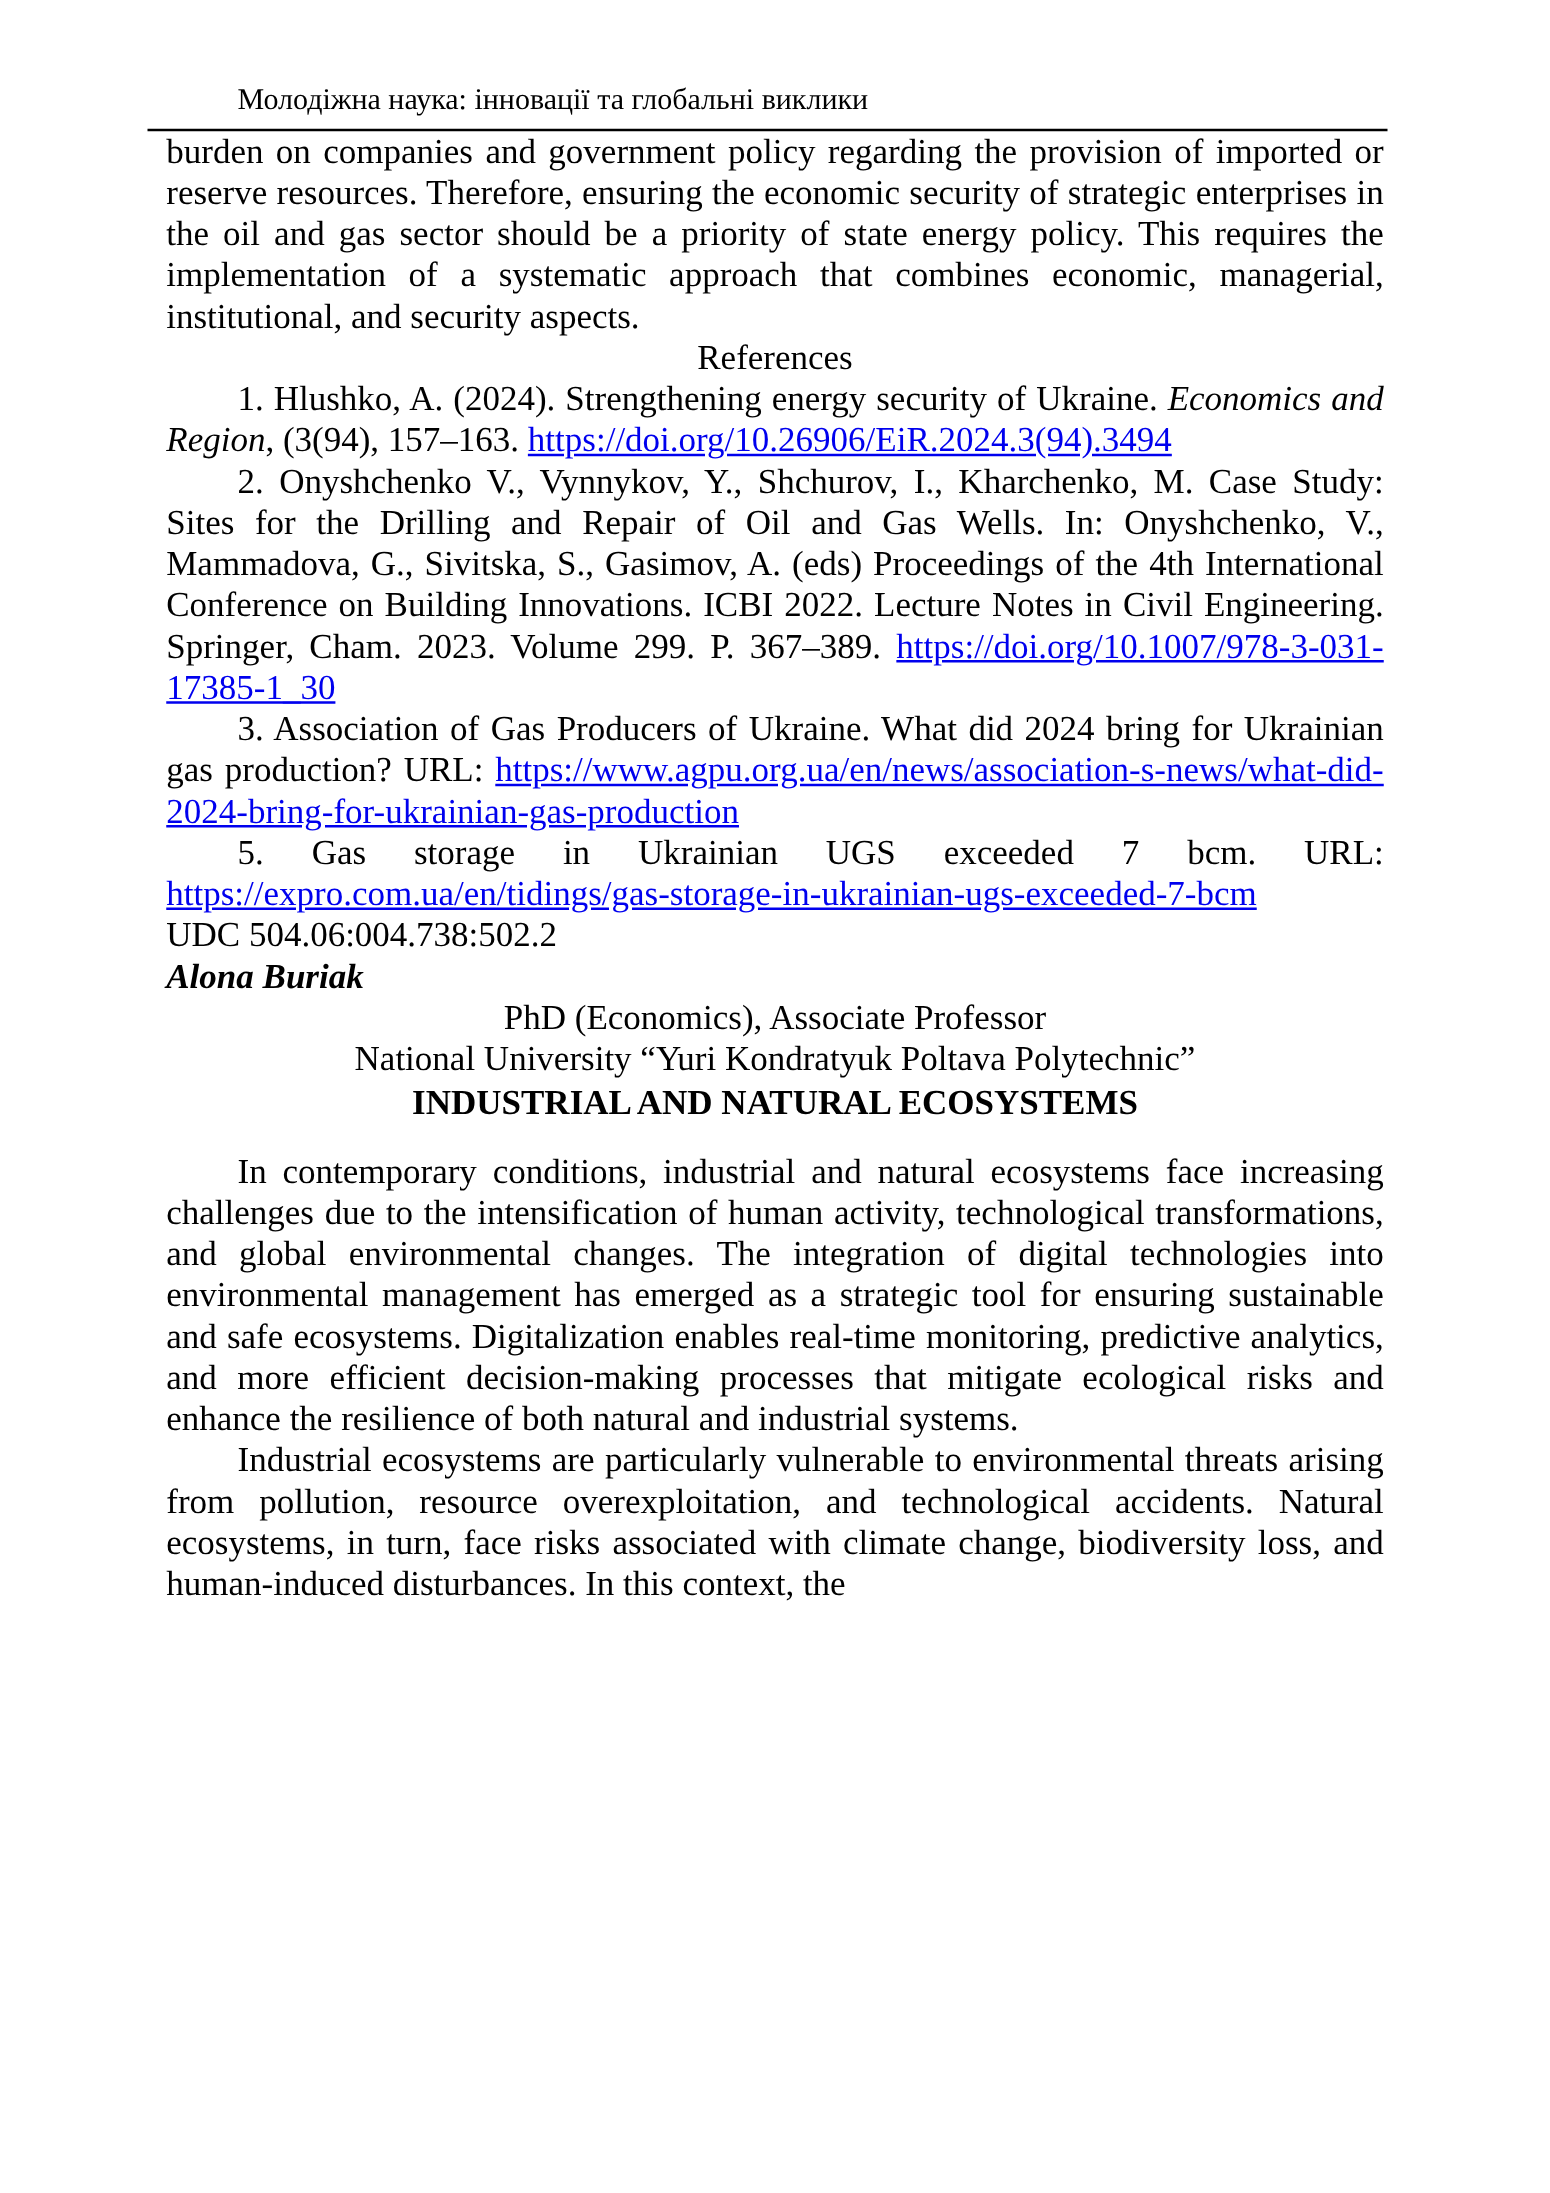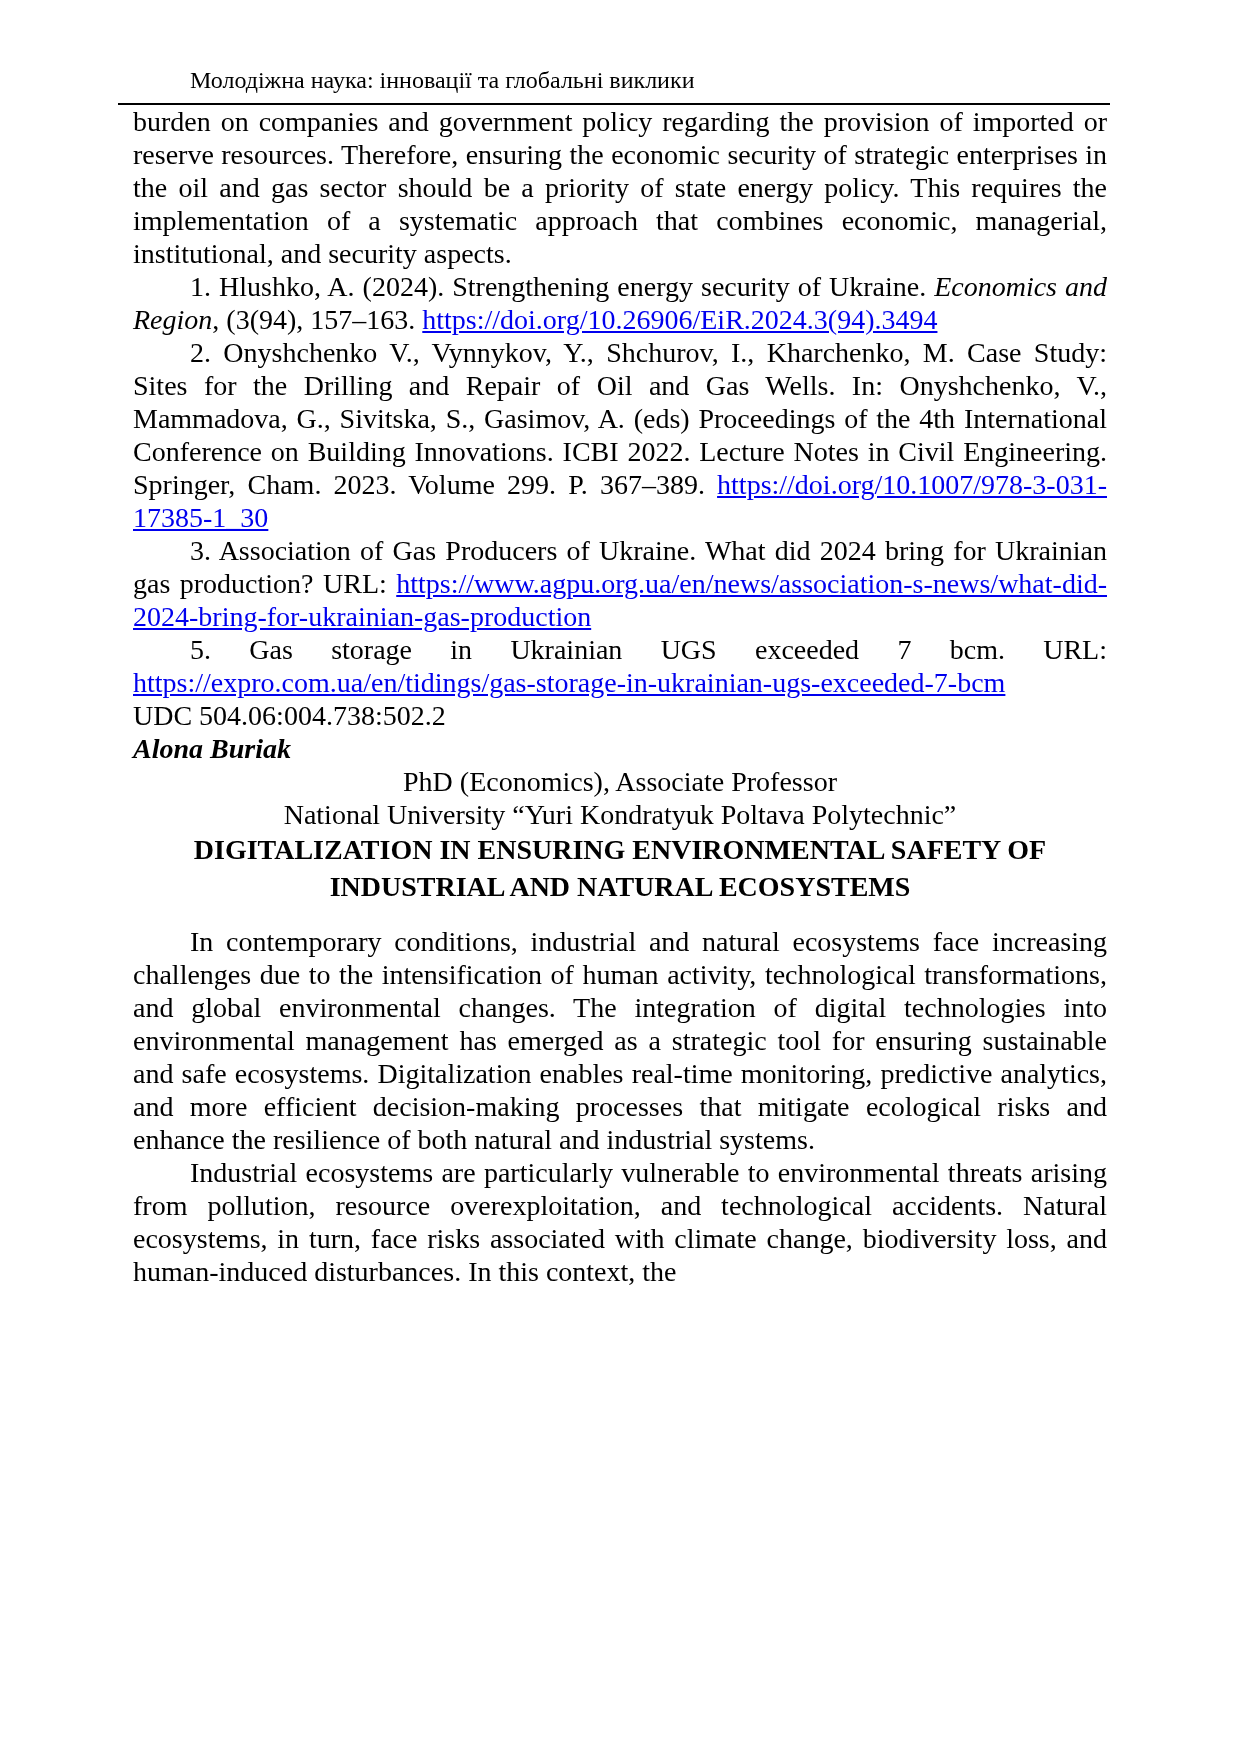--- a/index.html
+++ b/index.html
@@ -82,38 +82,38 @@
 <div class="page">
 
   <div class="running-head">Молодіжна наука: інновації та глобальні виклики</div>
 
   <div class="rule"></div>
 
   <div class="content">
 
     <p class="closing-para">burden on companies and government policy regarding the provision of imported or reserve resources. Therefore, ensuring the economic security of strategic enterprises in the oil and gas sector should be a priority of state energy policy. This requires the implementation of a systematic approach that combines economic, managerial, institutional, and security aspects.</p>
 
+    <h2 class="refs-heading">References</h2>
 
     <div class="refs-list">
         <p class="ref-item"><span>1. Hlushko, A. (2024). Strengthening energy security of Ukraine. </span><em>Economics and Region</em><span>, (3(94), 157–163. </span><a class="ref-link" href="#">https://doi.org/10.26906/EiR.2024.3(94).3494</a></p>
         <p class="ref-item"><span>2. Onyshchenko V., Vynnykov, Y., Shchurov, I., Kharchenko, M. Case Study: Sites for the Drilling and Repair of Oil and Gas Wells. In: Onyshchenko, V., Mammadova, G., Sivitska, S., Gasimov, A. (eds) Proceedings of the 4th International Conference on Building Innovations. ICBI 2022. Lecture Notes in Civil Engineering. Springer, Cham. 2023. Volume 299. P. 367–389. </span><a class="ref-link" href="#">https://doi.org/10.1007/978-3-031-17385-1_30</a></p>
         <p class="ref-item"><span>3. Association of Gas Producers of Ukraine. What did 2024 bring for Ukrainian gas production? URL: </span><a class="ref-link" href="#">https://www.agpu.org.ua/en/news/association-s-news/what-did-2024-bring-for-ukrainian-gas-production</a></p>
         <p class="ref-item"><span>5. Gas storage in Ukrainian UGS exceeded 7 bcm. URL: </span><a class="ref-link" href="#">https://expro.com.ua/en/tidings/gas-storage-in-ukrainian-ugs-exceeded-7-bcm</a></p>
       </div>
 
     <p class="udc">UDC 504.06:004.738:502.2</p>
 
     <p class="author-name">Alona Buriak</p>
 
     <p class="author-degree">PhD (Economics), Associate Professor</p>
 
     <p class="affiliation">National University “Yuri Kondratyuk Poltava Polytechnic”</p>
 
     <h1 class="article-title">
-        <div>DIGITALIZATION IN ENSURING ENVIRONMENTAL SAFETY OF</div>
         <div>INDUSTRIAL AND NATURAL ECOSYSTEMS</div>
       </h1>
 
     <div class="article-body">
         <p class="body-para">In contemporary conditions, industrial and natural ecosystems face increasing challenges due to the intensification of human activity, technological transformations, and global environmental changes. The integration of digital technologies into environmental management has emerged as a strategic tool for ensuring sustainable and safe ecosystems. Digitalization enables real-time monitoring, predictive analytics, and more efficient decision-making processes that mitigate ecological risks and enhance the resilience of both natural and industrial systems.</p>
         <p class="body-para">Industrial ecosystems are particularly vulnerable to environmental threats arising from pollution, resource overexploitation, and technological accidents. Natural ecosystems, in turn, face risks associated with climate change, biodiversity loss, and human-induced disturbances. In this context, the</p>
       </div>
 
   </div>
 

